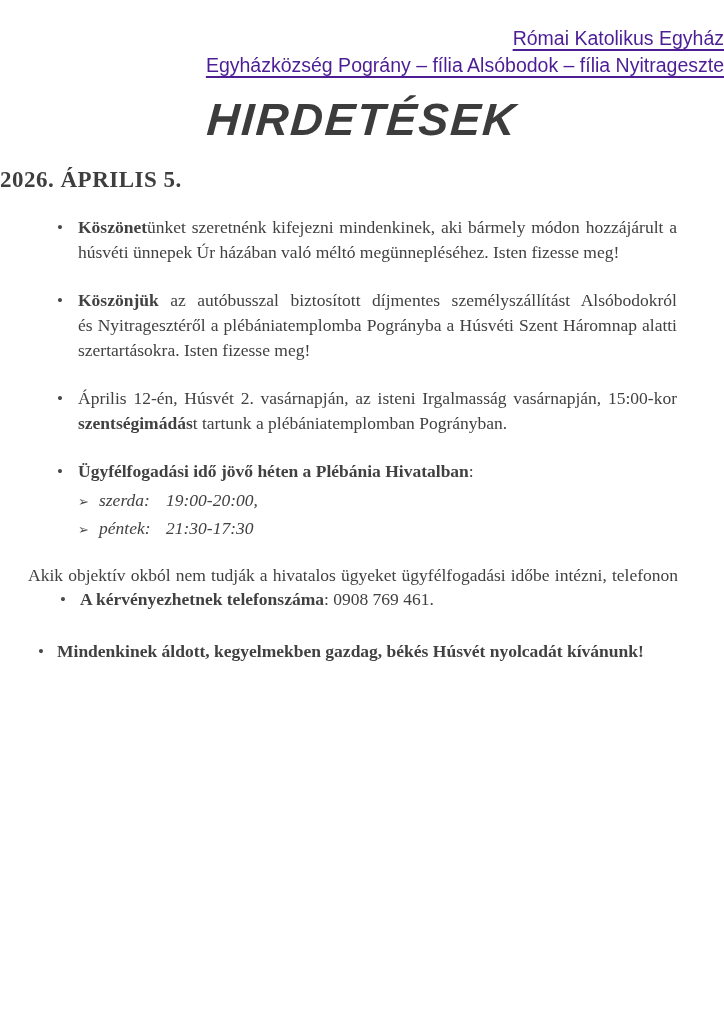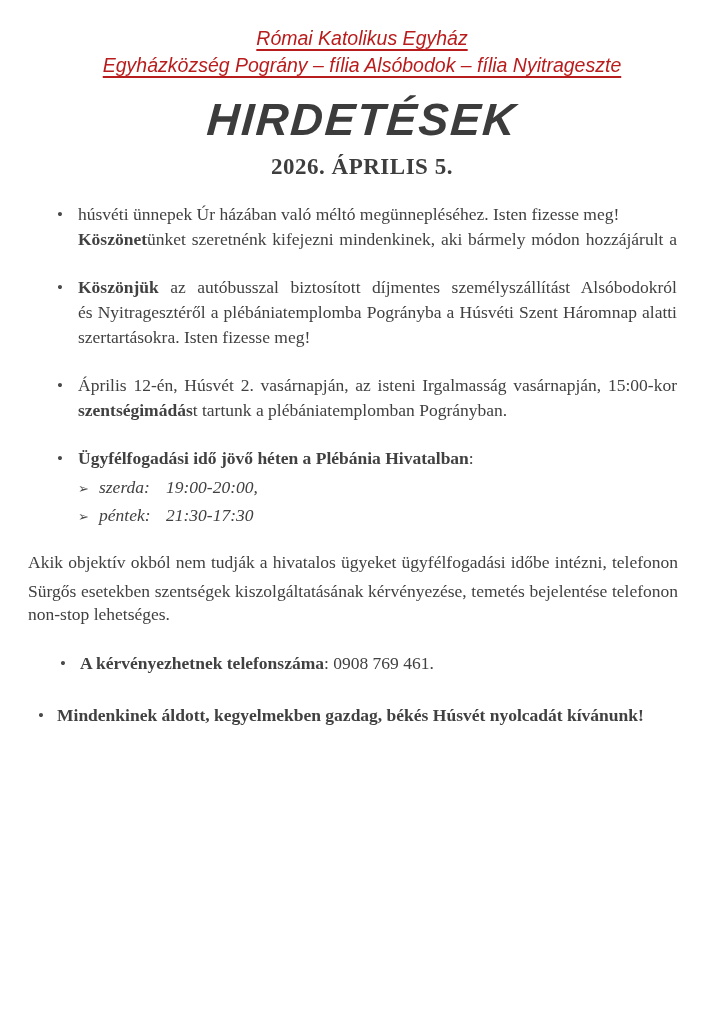--- a/index.html
+++ b/index.html
@@ -11,26 +11,25 @@
     background: #ffffff;
     overflow: hidden;
     font-family: "Liberation Serif", "DejaVu Serif", serif;
     color: #414141;
     box-sizing: border-box;
     padding-top: 25px;
   }
 
   
   .hdr {
-    text-align: center;
+    text-align: right;
     font-family: "Liberation Sans", "DejaVu Sans", sans-serif;
     font-size: 19.5px;
     line-height: 27px;
-    color: #b91c1c;
-    font-style: italic;
+    color: #4c1d95;
   }
   .hdr .u {
     text-decoration: underline;
     text-underline-offset: 4px;
     text-decoration-thickness: 1.5px;
   }
 
   
   .doc-title {
     margin-top: 17px;
@@ -38,22 +37,21 @@
     font-family: "Liberation Sans", "DejaVu Sans", sans-serif;
     font-style: italic;
     font-weight: 700;
     font-size: 45px;
     letter-spacing: 2px;
     color: #3c3c3c;
     transform: skewX(-4deg);
     line-height: 48px;
   }
   .doc-date {
-    margin-top: 9px;
-    text-align: center;
+    margin-top: 22px;
     font-weight: 700;
     font-size: 23px;
     letter-spacing: 0.5px;
     color: #3e3e3e;
     line-height: 28px;
   }
 
   
   .content {
     margin-top: 21px;
@@ -113,22 +111,22 @@
     <div data-name="church-name"><span class="u">Római Katolikus Egyház</span></div>
     <div data-name="parish-name"><span class="u">Egyházközség Pográny – fília Alsóbodok – fília Nyitrageszte</span></div>
   </div>
 
   <div class="doc-title" data-name="page-title">HIRDETÉSEK</div>
   <div class="doc-date" data-name="announcement-date">2026. ÁPRILIS 5.</div>
 
   <div class="content" data-name="announcements-body">
       <div data-name="thanks-easter" class="blk ind1">
         <span class="dot" data-name="bullet-icon">•</span>
+        <div class="line just" data-name="text-line"><span class="b">Köszönet</span><span>ünket szeretnénk kifejezni mindenkinek, aki bármely módon hozzájárult a</span></div>
         <div class="line" data-name="text-line"><span>húsvéti ünnepek Úr házában való méltó megünnepléséhez. Isten fizesse meg!</span></div>
-        <div class="line just" data-name="text-line"><span class="b">Köszönet</span><span>ünket szeretnénk kifejezni mindenkinek, aki bármely módon hozzájárult a</span></div>
       </div>
       <div data-name="thanks-bus" class="blk ind1">
         <span class="dot" data-name="bullet-icon">•</span>
         <div class="line just" data-name="text-line"><span class="b">Köszönjük</span><span> az autóbusszal biztosított díjmentes személyszállítást Alsóbodokról</span></div>
         <div class="line just" data-name="text-line"><span>és Nyitragesztéről a plébániatemplomba Pogrányba a Húsvéti Szent Háromnap alatti</span></div>
         <div class="line" data-name="text-line"><span>szertartásokra. Isten fizesse meg!</span></div>
       </div>
       <div data-name="adoration" class="blk ind1">
         <span class="dot" data-name="bullet-icon">•</span>
         <div class="line just" data-name="text-line"><span>Április 12-én, Húsvét 2. vasárnapján, az isteni Irgalmasság vasárnapján, 15:00-kor</span></div>
@@ -144,24 +142,20 @@
         <span class="time" data-name="office-time-range">19:00-20:00,</span>
       </div>
       <div data-name="office-hours-friday" class="sub">
         <span class="arrow" data-name="arrow-bullet-icon">➢</span>
         <span class="day" data-name="office-day-label">péntek:</span>
         <span class="time" data-name="office-time-range">21:30-17:30</span>
       </div>
       <div data-name="appointment-note" class="blk para">
         <div class="line just" data-name="text-line"><span>Akik objektív okból nem tudják a hivatalos ügyeket ügyfélfogadási időbe intézni, telefonon</span></div>
       </div>
-      <div data-name="urgent-note" class="blk para">
-        <div class="line just" data-name="text-line"><span>Sürgős esetekben szentségek kiszolgáltatásának kérvényezése, temetés bejelentése telefonon</span></div>
-        <div class="line" data-name="text-line"><span>non-stop lehetséges.</span></div>
-      </div>
       <div data-name="phone-number" class="blk ind2">
         <span class="dot" data-name="bullet-icon">•</span>
         <div class="line" data-name="text-line"><span class="b">A kérvényezhetnek telefonszáma</span><span>: 0908 769 461.</span></div>
       </div>
       <div data-name="easter-wish" class="blk ind0">
         <span class="dot" data-name="bullet-icon">•</span>
         <div class="line" data-name="text-line"><span class="b">Mindenkinek áldott, kegyelmekben gazdag, békés Húsvét nyolcadát kívánunk!</span></div>
       </div>
     </div>
 

